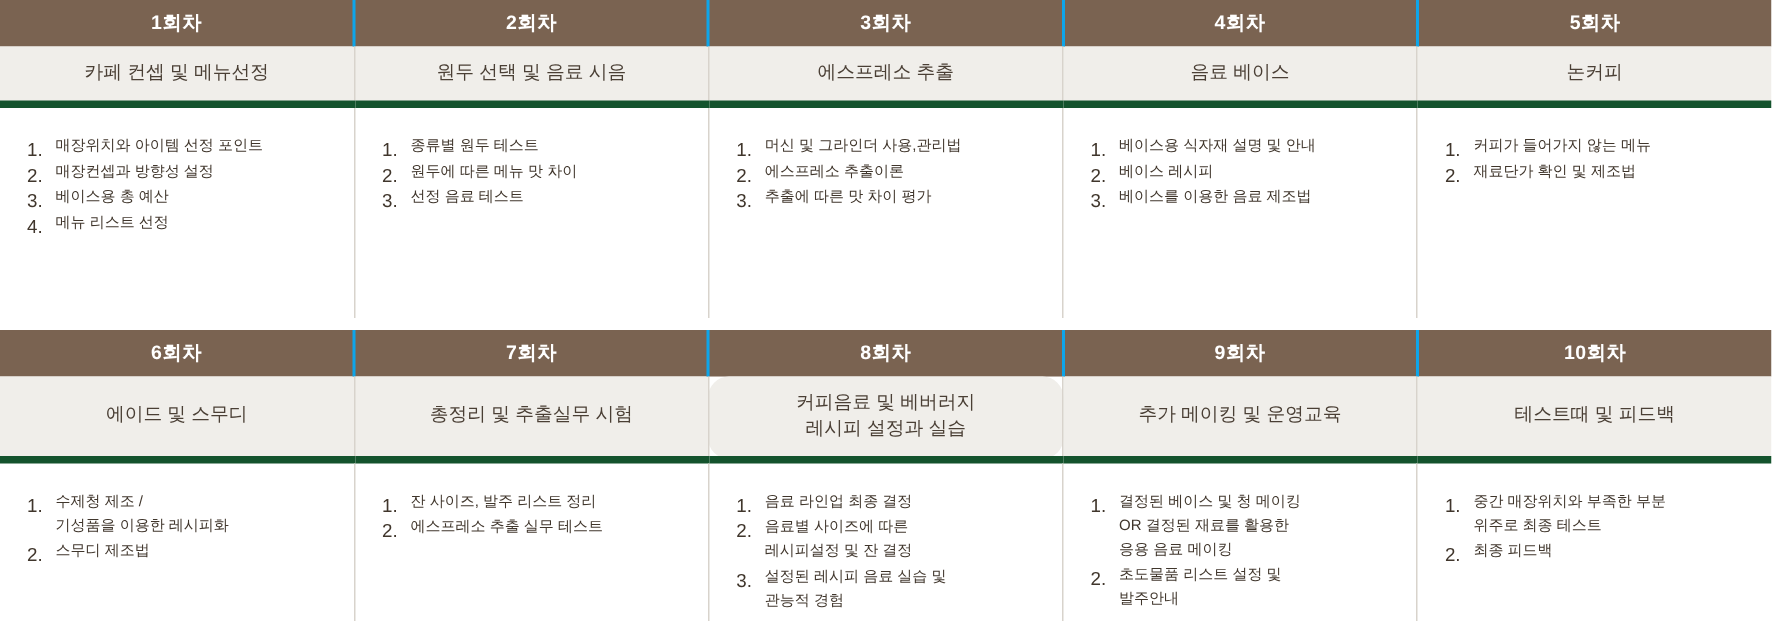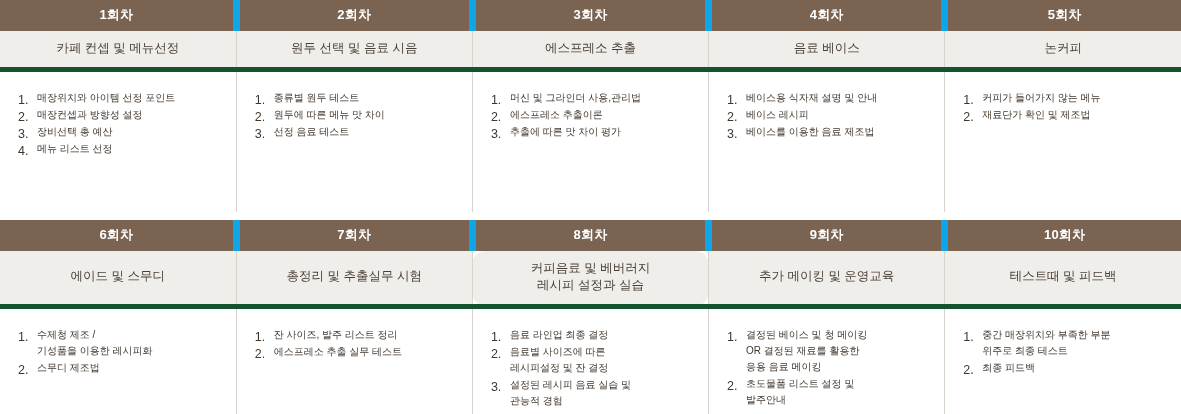--- a/index.html
+++ b/index.html
@@ -28,21 +28,21 @@
   table.grid col.c { width: 236.2px; }
 
   
   tr.head-row td {
     background: #7a6351;
     color: #ffffff;
     text-align: center;
     font-size: 13px;
     font-weight: bold;
     padding: 6px 4px 7px 4px;
-    border-right: 7px solid #0ea5e9;
+    border-right: 2px solid #0ea5e9;
     letter-spacing: 0.2px;
   }
   tr.head-row td:last-child { border-right: none; }
 
   
   tr.sub-row td {
     background: #f0eeea;
     color: #4a3f35;
     text-align: center;
     font-size: 12.5px;
@@ -120,21 +120,21 @@
           <td>원두 선택 및 음료 시음</td>
           <td>에스프레소 추출</td>
           <td>음료 베이스</td>
           <td>논커피</td>
         </tr>
         <tr class="body-row">
           <td>
             <ol class="items">
               <li>매장위치와 아이템 선정 포인트</li>
               <li>매장컨셉과 방향성 설정</li>
-              <li>장비선택 총 예산</li>
+              <li>베이스용 총 예산</li>
               <li>메뉴 리스트 선정</li>
             </ol>
           </td>
           <td>
             <ol class="items">
               <li>종류별 원두 테스트</li>
               <li>원두에 따른 메뉴 맛 차이</li>
               <li>선정 음료 테스트</li>
             </ol>
           </td>

